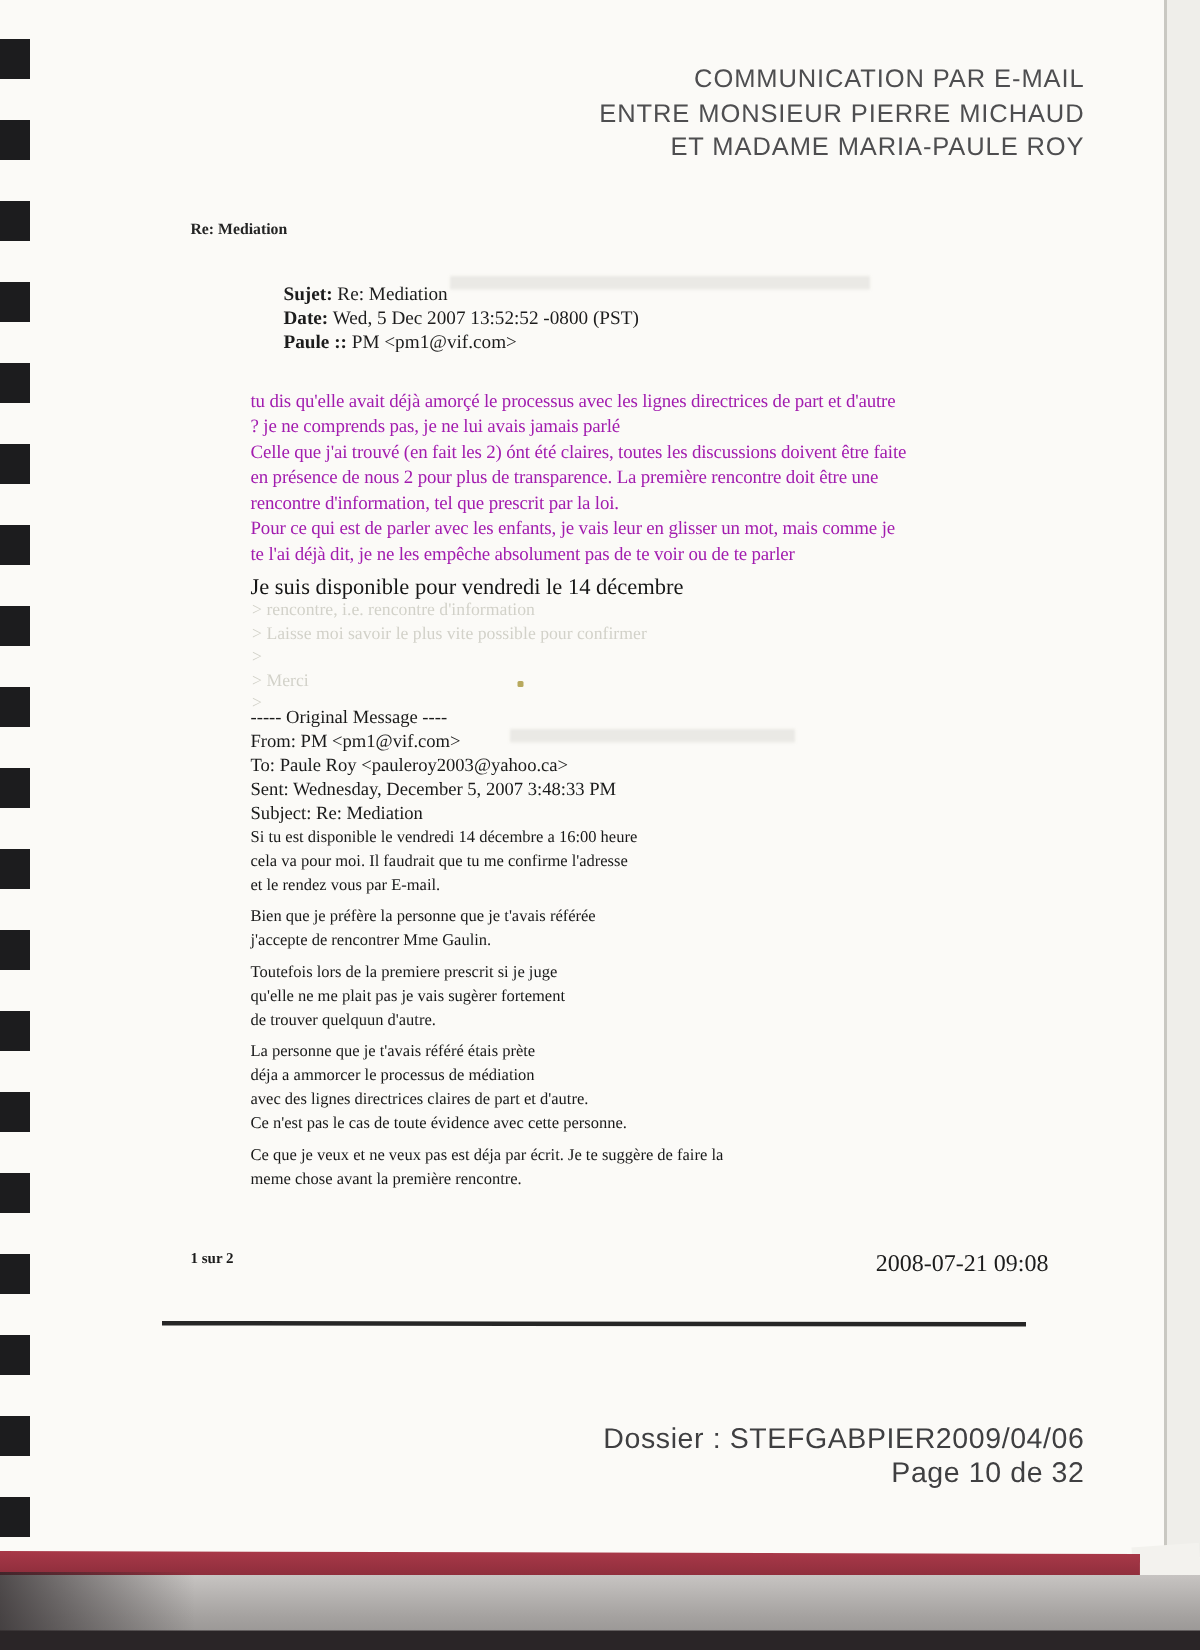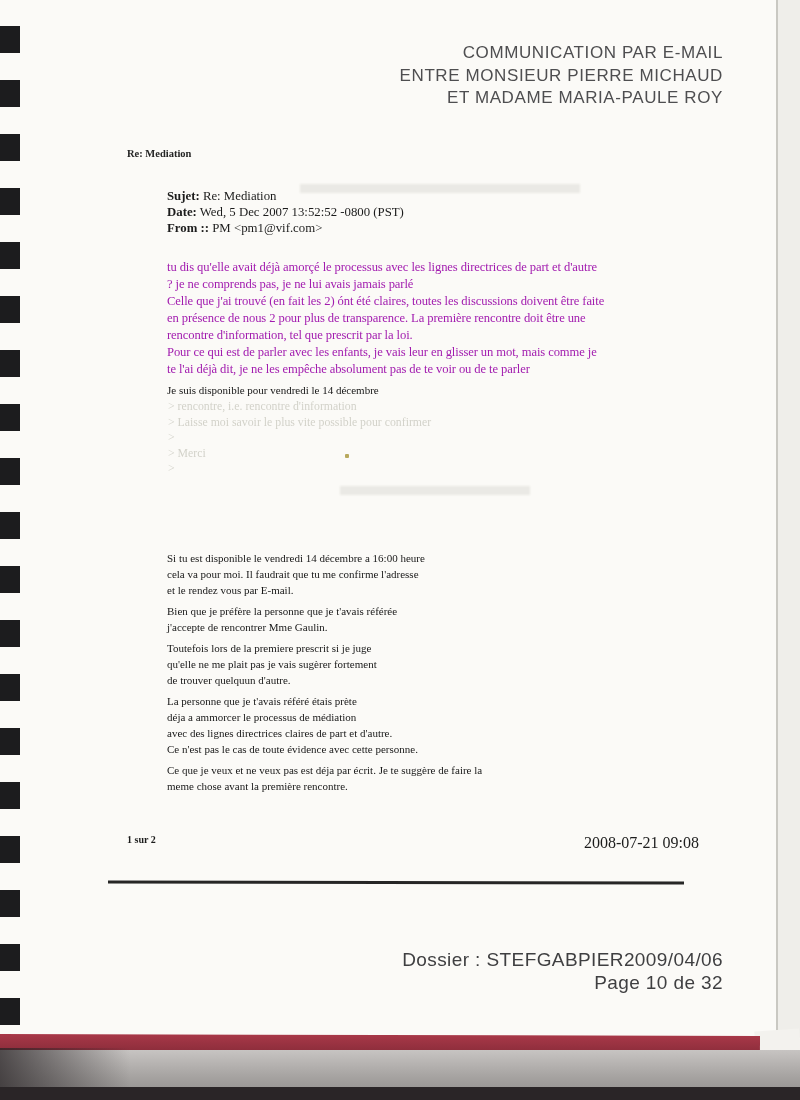--- a/index.html
+++ b/index.html
@@ -29,30 +29,30 @@
     color:#4e4e50;white-space:pre-line;
   }
   
   .print-header{
     position:absolute;left:127px;top:148px;
     font-size:10.5px;font-weight:bold;color:#242424;
   }
   
   .email-headers{position:absolute;left:167px;top:188px;font-size:12.8px;line-height:16px;}
   .email-headers .row{white-space:pre;}
-  .email-headers .lbl{font-weight:bold;}
+  .email-headers .lbl{font-weight:bold;margin-left:22px;}
   
   .body-main{
     position:absolute;left:167px;top:259px;width:540px;
     font-size:12.6px;line-height:17px;letter-spacing:-0.1px;
     white-space:pre;color:#a21caf;
   }
   .availability{
     position:absolute;left:167px;top:384px;
-    font-size:11px;color:#161616;
+    font-size:15px;color:#161616;
   }
   
   .ghost-lines{
     position:absolute;left:168px;top:399px;
     font-size:11.8px;line-height:15.5px;white-space:pre;
     color:#9a9a8a;opacity:.42;filter:blur(.4px);
   }
   .ghost-bar{position:absolute;background:rgba(150,150,135,.16);filter:blur(1px);}
   
   .om-headers{
@@ -100,40 +100,45 @@
 
   <div class="stamp">COMMUNICATION PAR E-MAIL
 ENTRE MONSIEUR PIERRE MICHAUD
 ET MADAME MARIA-PAULE ROY</div>
 
   <div class="print-header">Re: Mediation</div>
 
   <div class="email-headers">
     <div class="row"><span class="lbl">Sujet:</span><span> Re: Mediation</span></div>
     <div class="row"><span class="lbl">Date:</span><span> Wed, 5 Dec 2007 13:52:52 -0800 (PST)</span></div>
-    <div class="row"><span class="lbl">From ::</span><span> PM &lt;pm1@vif.com&gt;</span></div>
+    <div class="row"><span class="lbl">Paule ::</span><span> PM &lt;pm1@vif.com&gt;</span></div>
   </div>
 
   <div class="body-main">tu dis qu'elle avait déjà amorçé le processus avec les lignes directrices de part et d'autre
 ? je ne comprends pas, je ne lui avais jamais parlé
 Celle que j'ai trouvé (en fait les 2) ónt été claires, toutes les discussions doivent être faite
 en présence de nous 2 pour plus de transparence. La première rencontre doit être une
 rencontre d'information, tel que prescrit par la loi.
 Pour ce qui est de parler avec les enfants, je vais leur en glisser un mot, mais comme je
 te l'ai déjà dit, je ne les empêche absolument pas de te voir ou de te parler</div>
   <div class="availability">Je suis disponible pour vendredi le 14 décembre</div>
 
   <div class="ghost-lines">&gt; rencontre, i.e. rencontre d'information
 &gt; Laisse moi savoir le plus vite possible pour confirmer
 &gt;
 &gt; Merci
 &gt;</div>
   <div class="ghost-bar" style="left:300px;top:184px;width:280px;height:9px;"></div>
   <div class="ghost-bar" style="left:340px;top:486px;width:190px;height:9px;"></div>
 
+  <div class="om-headers">----- Original Message ----
+From: PM &lt;pm1@vif.com&gt;
+To: Paule Roy &lt;pauleroy2003@yahoo.ca&gt;
+Sent: Wednesday, December 5, 2007 3:48:33 PM
+Subject: Re: Mediation</div>
   <div class="om-body">
     <p class="para">Si tu est disponible le vendredi 14 décembre a 16:00 heure
 cela va pour moi. Il faudrait que tu me confirme l'adresse
 et le rendez vous par E-mail.</p>
     <p class="para">Bien que je préfère la personne que je t'avais référée
 j'accepte de rencontrer Mme Gaulin.</p>
     <p class="para">Toutefois lors de la premiere prescrit si je juge
 qu'elle ne me plait pas je vais sugèrer fortement
 de trouver quelquun d'autre.</p>
     <p class="para">La personne que je t'avais référé étais prète

